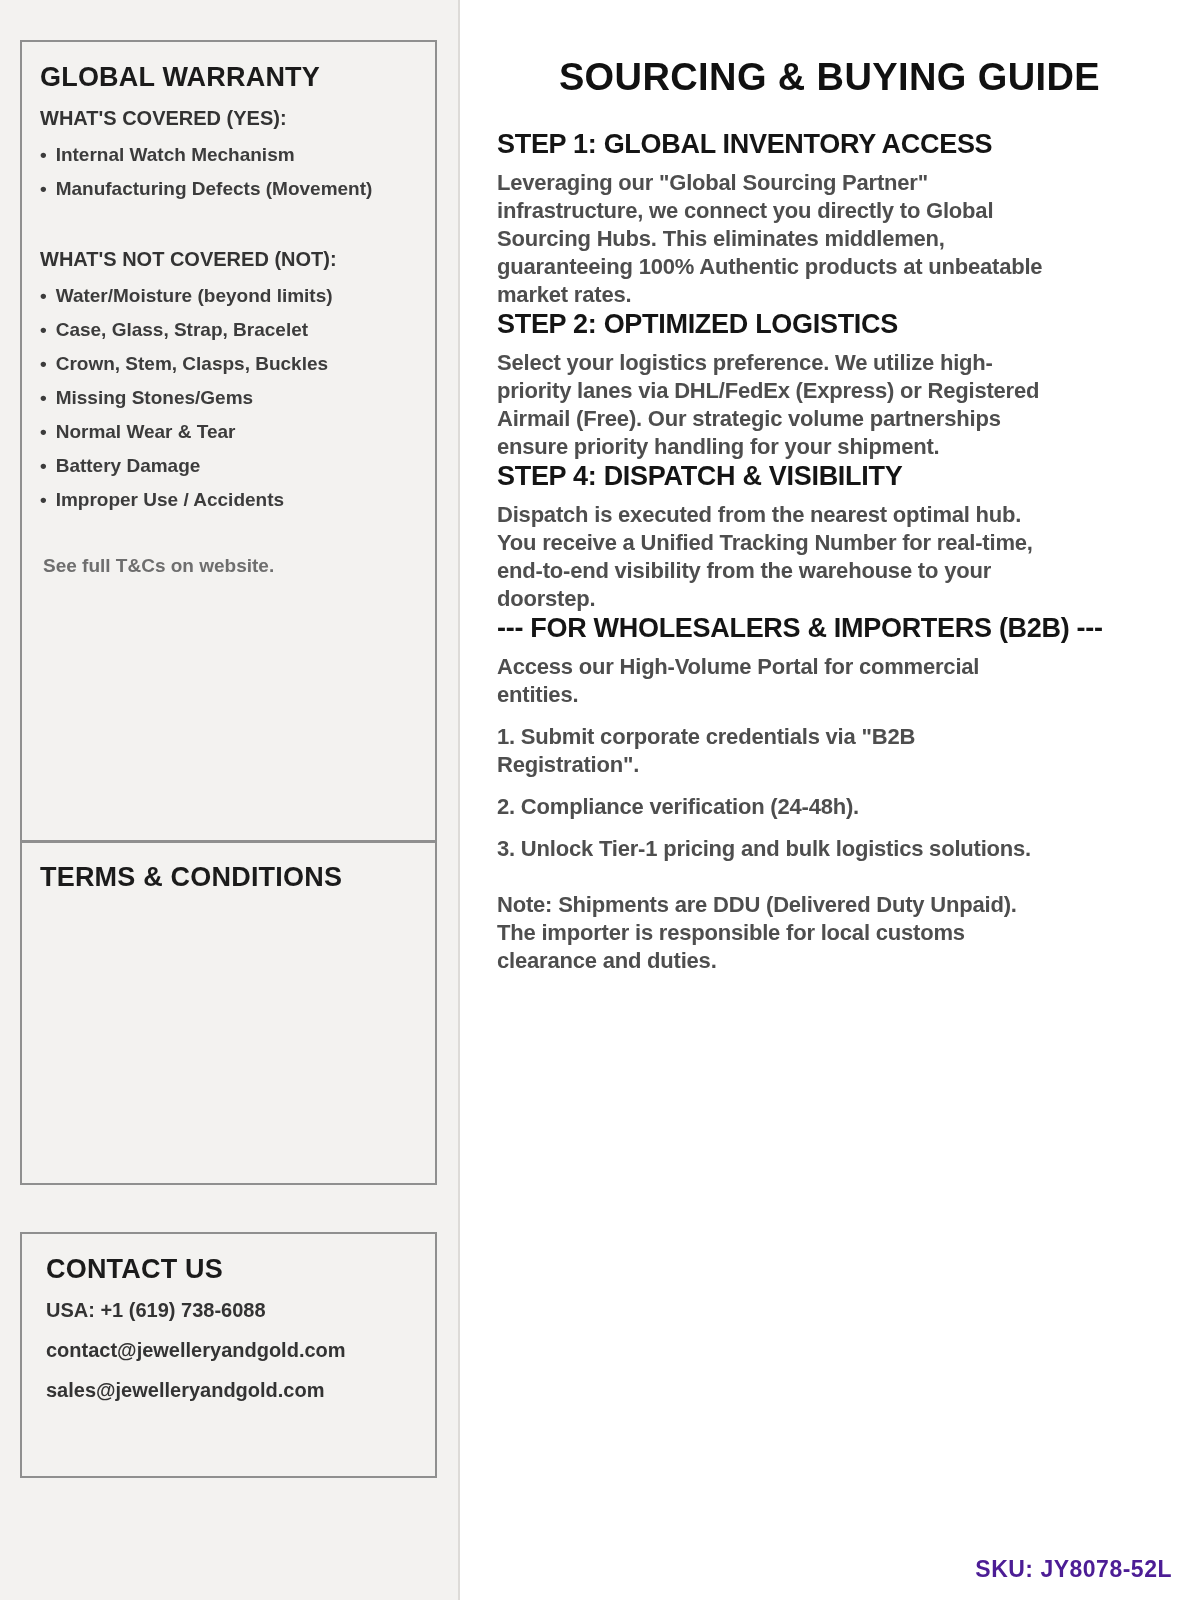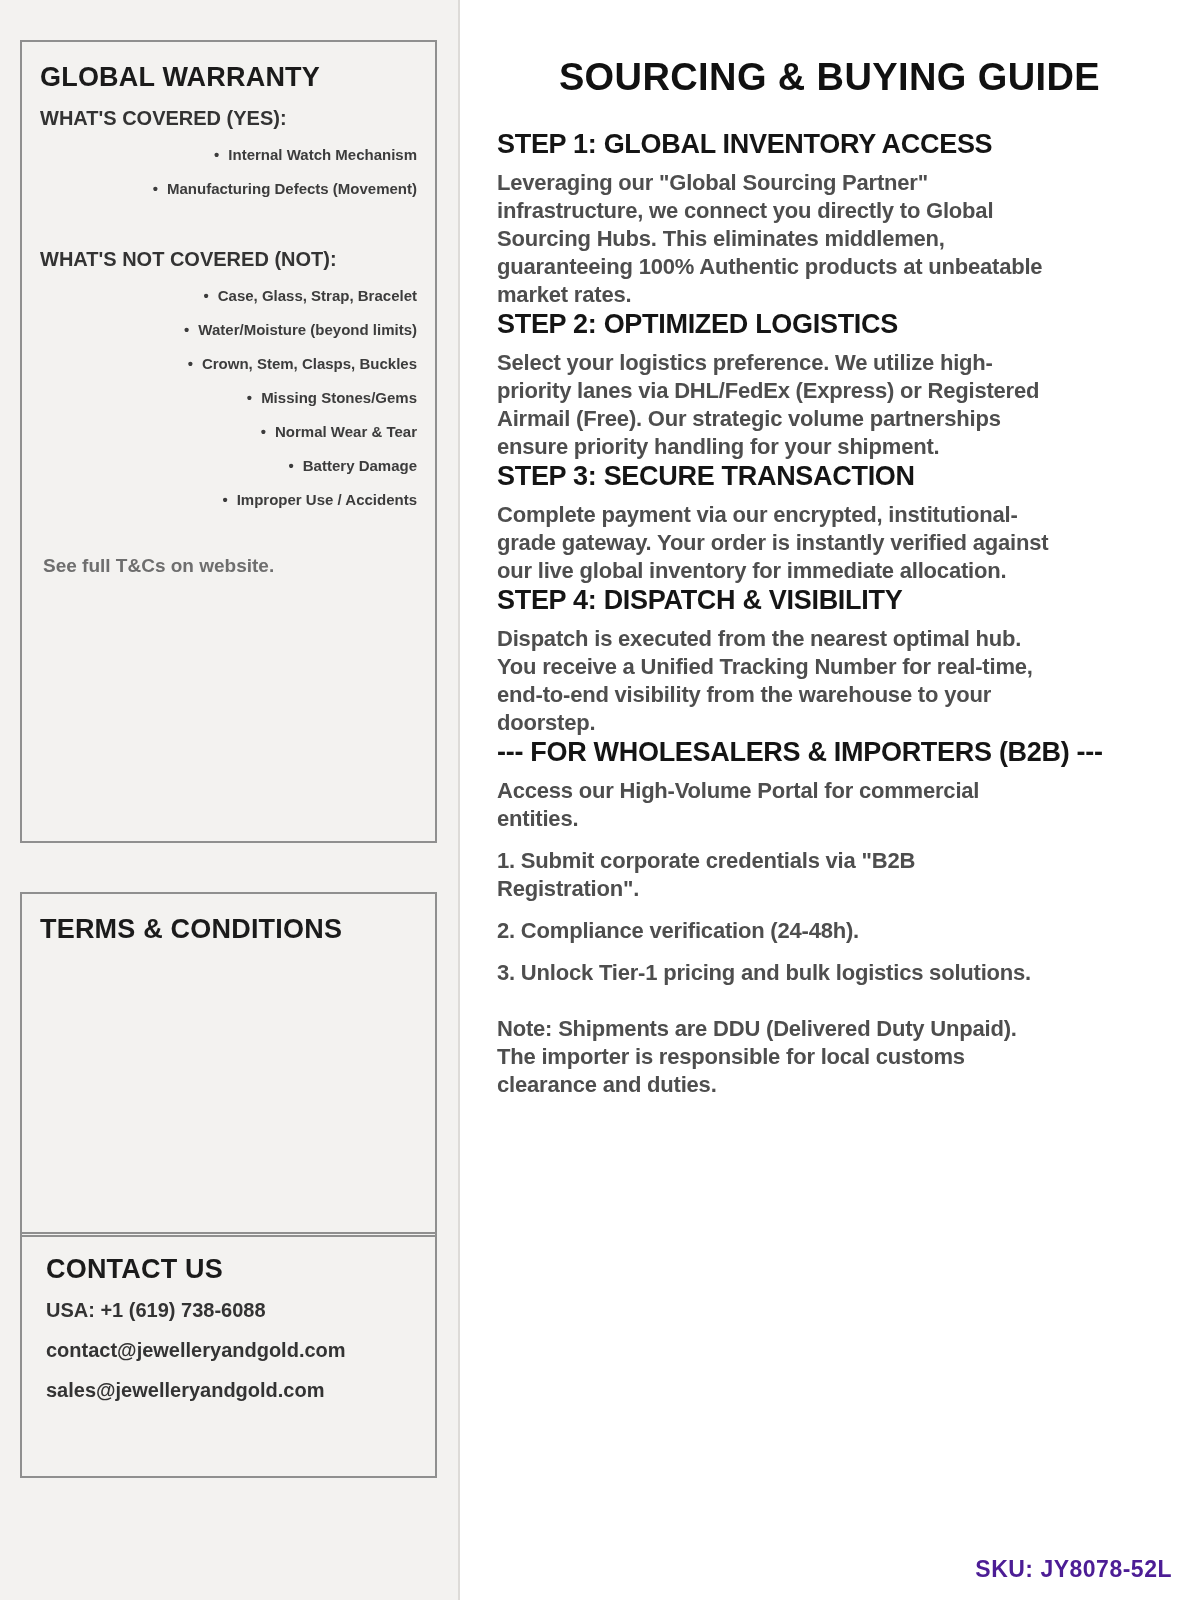--- a/index.html
+++ b/index.html
@@ -18,37 +18,37 @@
     width: 460px; height: 1600px;
     background: #f3f2f0;
     border-right: 2px solid #dddbd8;
   }
   .box {
     position: absolute; left: 20px; width: 417px;
     border: 2px solid #8f8f8f;
     padding: 14px 18px;
   }
   .box-warranty { top: 40px;  height: 803px; }
-  .box-terms    { top: 892px; height: 345px; }
+  .box-terms    { top: 840px; height: 345px; }
   .box-contact  { top: 1232px; height: 246px; padding-left: 24px; }
 
   .box h2 {
     margin: 6px 0 12px;
     font-size: 27px; font-weight: bold; color: #1b1b1b;
     letter-spacing: 0.2px;
   }
   .box h3 {
     margin: 14px 0 4px;
     font-size: 20px; font-weight: bold; color: #333333;
   }
   .box h3.gap-top { margin-top: 42px; }
   .box ul { list-style: none; margin: 8px 0 0; padding: 0; }
   .box li {
-    font-size: 15px; font-weight: bold; color: #3c3c3c;
-    line-height: 34px; white-space: nowrap; text-align: right;
+    font-size: 19px; font-weight: bold; color: #3c3c3c;
+    line-height: 34px; white-space: nowrap;
   }
   .blt { margin-right: 9px; }
   .footnote {
     margin: 38px 3px 0;
     font-size: 19px; font-weight: bold; color: #6e6e6e;
   }
   .terms-body {
     margin: 0; font-size: 20px; font-weight: bold; color: #3a3a3a;
     line-height: 26px; white-space: pre-wrap;
   }
@@ -100,22 +100,22 @@
 
     <section class="box box-warranty">
       <h2>GLOBAL WARRANTY</h2>
       <h3>WHAT'S COVERED (YES):</h3>
       <ul>
         <li><span class="blt">•</span><span>Internal Watch Mechanism</span></li>
         <li><span class="blt">•</span><span>Manufacturing Defects (Movement)</span></li>
       </ul>
       <h3 class="gap-top">WHAT'S NOT COVERED (NOT):</h3>
       <ul>
+        <li><span class="blt">•</span><span>Water/Moisture (beyond limits)</span></li>
         <li><span class="blt">•</span><span>Case, Glass, Strap, Bracelet</span></li>
-        <li><span class="blt">•</span><span>Water/Moisture (beyond limits)</span></li>
         <li><span class="blt">•</span><span>Crown, Stem, Clasps, Buckles</span></li>
         <li><span class="blt">•</span><span>Missing Stones/Gems</span></li>
         <li><span class="blt">•</span><span>Normal Wear &amp; Tear</span></li>
         <li><span class="blt">•</span><span>Battery Damage</span></li>
         <li><span class="blt">•</span><span>Improper Use / Accidents</span></li>
       </ul>
       <p class="footnote">See full T&amp;Cs on website.</p>
     </section>
 
     <section class="box box-terms">
@@ -137,24 +137,20 @@
     <section>
       <h2 class="step-heading">STEP 1: GLOBAL INVENTORY ACCESS</h2>
       <p class="body-par">Leveraging our "Global Sourcing Partner" infrastructure, we connect you directly to Global Sourcing Hubs. This eliminates middlemen, guaranteeing 100% Authentic products at unbeatable market rates.</p>
     </section>
 
     <section>
       <h2 class="step-heading">STEP 2: OPTIMIZED LOGISTICS</h2>
       <p class="body-par">Select your logistics preference. We utilize high-priority lanes via DHL/FedEx (Express) or Registered Airmail (Free). Our strategic volume partnerships ensure priority handling for your shipment.</p>
     </section>
 
-    <section>
-      <h2 class="step-heading">STEP 3: SECURE TRANSACTION</h2>
-      <p class="body-par">Complete payment via our encrypted, institutional-grade gateway. Your order is instantly verified against our live global inventory for immediate allocation.</p>
-    </section>
 
     <section>
       <h2 class="step-heading">STEP 4: DISPATCH &amp; VISIBILITY</h2>
       <p class="body-par">Dispatch is executed from the nearest optimal hub. You receive a Unified Tracking Number for real-time, end-to-end visibility from the warehouse to your doorstep.</p>
     </section>
 
     <section>
       <h2 class="step-heading">--- FOR WHOLESALERS &amp; IMPORTERS (B2B) ---</h2>
       <p class="body-par b2b-intro">Access our High-Volume Portal for commercial entities.</p>
       <p class="body-par b2b-item">1. Submit corporate credentials via "B2B Registration".</p>

